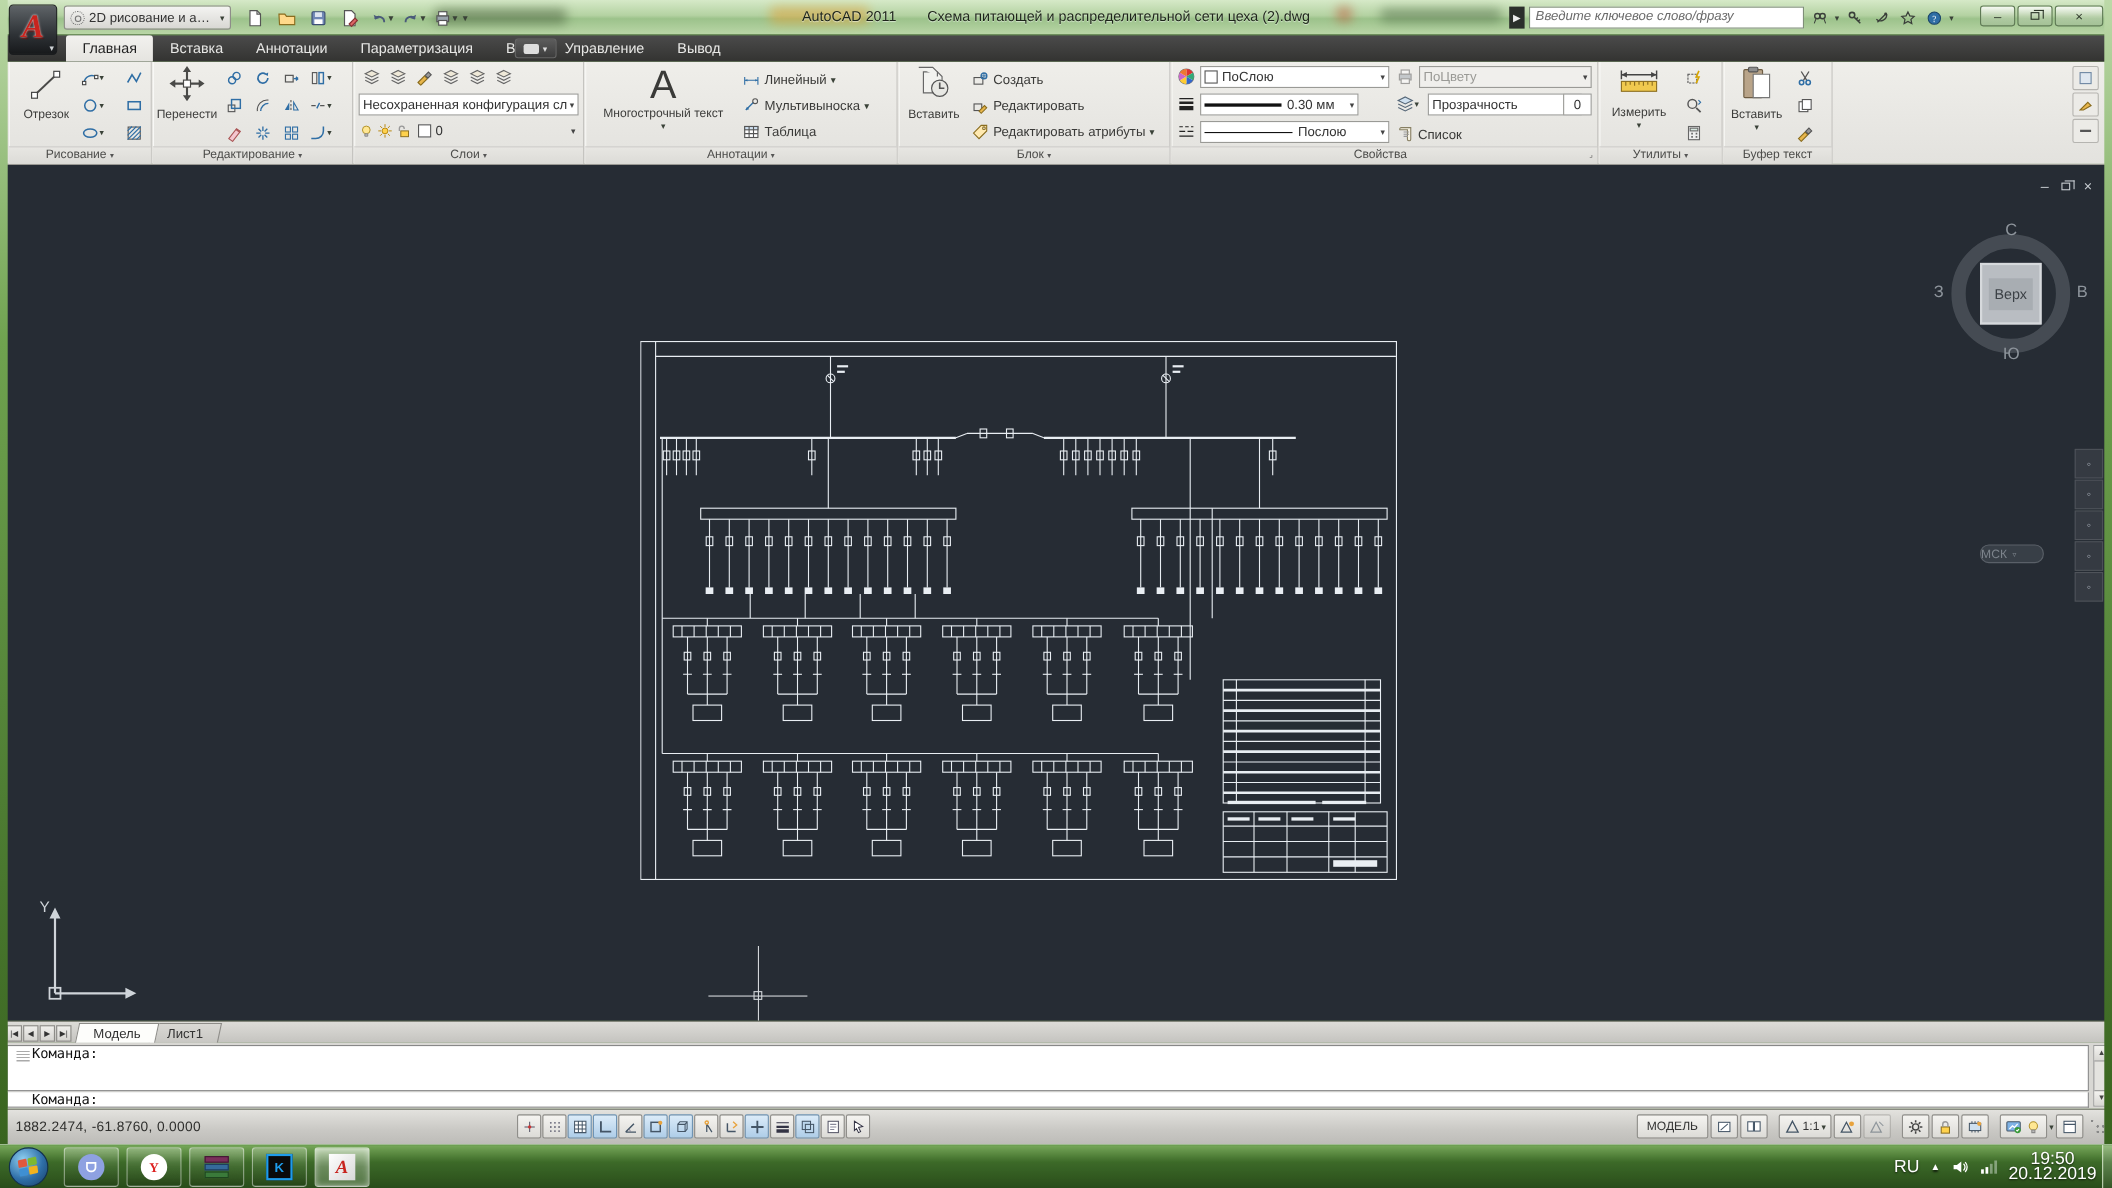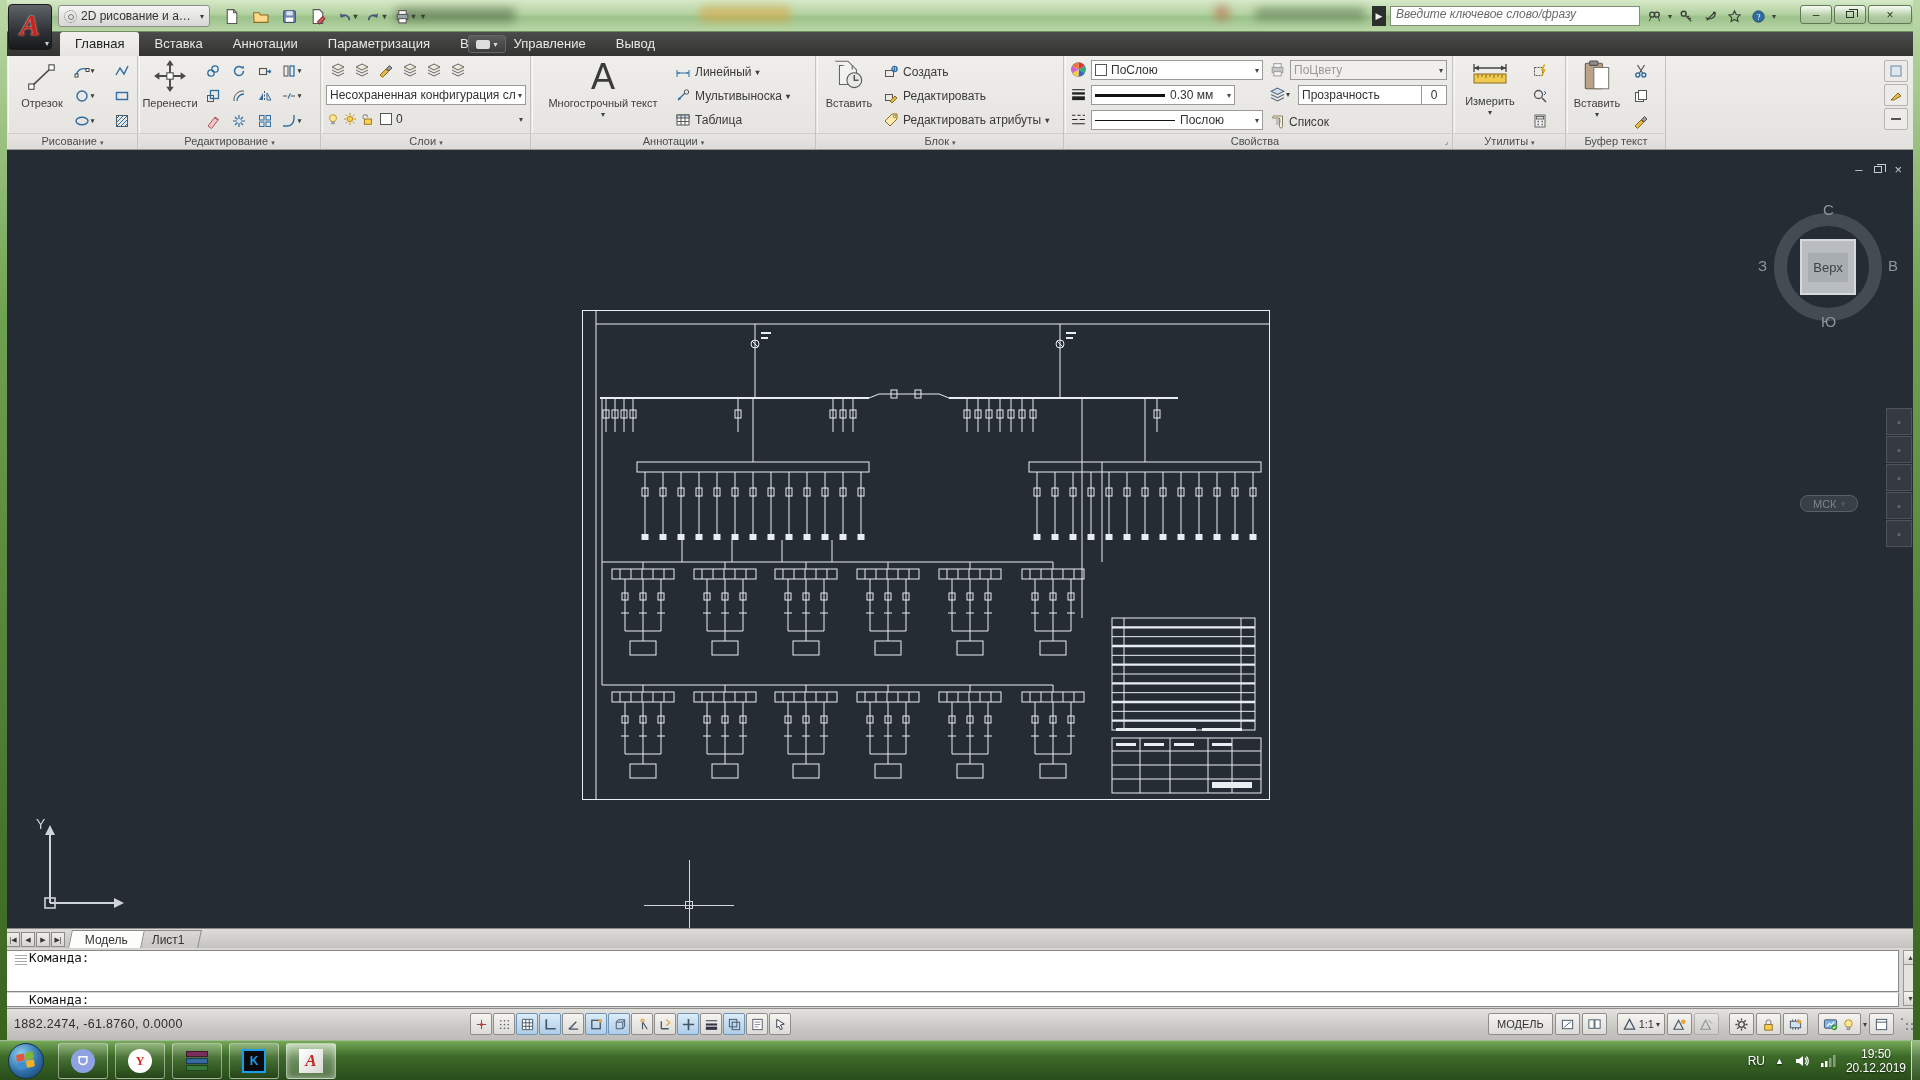--- a/index.html
+++ b/index.html
@@ -96,21 +96,21 @@
   
   #viewcube { position:absolute; left:1766px; top:55px; width:124px; height:124px; }
   #vc-ring { position:absolute; left:8px; top:8px; width:108px; height:108px; border-radius:50%;
     border:13px solid rgba(150,158,166,.28); }
   #vc-face { position:absolute; left:34px; top:34px; width:56px; height:56px; background:#b9bdc2;
     border:2px solid #d6d9dc; display:flex; align-items:center; justify-content:center; }
   #vc-face span { background:#a8adb2; padding:7px 5px; color:#3c4146; font-size:13px; }
   .vc-dir { position:absolute; color:#8e959c; font-size:15px; }
   #vc-mcK { position:absolute; left:1800px; top:345px; width:58px; height:17px; border:1px solid #5a6068;
     border-radius:8px; background:rgba(110,118,126,.25); color:#7d848c; font-size:11px;
-    display:flex; align-items:center; justify-content:center; gap:5px; }
+    display:flex; align-items:center; gap:5px; }
   #vc-mcK .da { font-size:7px; color:#7d848c; }
 
   
   #navbar { position:absolute; left:1886px; top:258px; width:26px; }
   .nb { width:26px; height:27px; background:rgba(255,255,255,.07); border:1px solid rgba(255,255,255,.13);
     margin-bottom:1px; display:flex; align-items:center; justify-content:center; color:#aab2ba; font-size:11px; }
 
   
   #ucs { position:absolute; left:28px; top:665px; }
 
@@ -174,36 +174,39 @@
   #flag { width:18px; height:16px; transform:rotate(-8deg) skewY(-4deg); display:grid;
     grid-template-columns:8px 8px; grid-template-rows:7px 7px; gap:1px; }
   #flag i { border-radius:1px; }
   #tb-apps { position:absolute; left:58px; top:2px; display:flex; gap:7px; }
   .tapp { width:50px; height:36px; border:1px solid rgba(255,255,255,.45); border-radius:3px;
     background:linear-gradient(180deg,rgba(255,255,255,.25),rgba(255,255,255,.05) 50%,rgba(0,0,0,.12));
     display:flex; align-items:center; justify-content:center; }
   .tapp.active { background:linear-gradient(180deg,rgba(255,255,255,.55),rgba(255,255,255,.25) 50%,rgba(180,210,170,.3));
     box-shadow:0 0 6px rgba(255,255,255,.5) inset; }
   #tray { position:absolute; right:0; top:0; height:40px; display:flex; align-items:center; gap:10px; padding-right:14px; }
-  #tray .tw { color:#fff; font-size:12px; text-shadow:0 1px 2px rgba(0,0,0,.7); }
+  #tray .tw { color:#fff; font-size:16px; text-shadow:0 1px 2px rgba(0,0,0,.7); }
   #clock { text-align:center; line-height:14px; }
   #showdesk { position:absolute; right:0; top:0; width:9px; height:40px; border-left:1px solid rgba(230,245,220,.8);
     background:linear-gradient(180deg,rgba(255,255,255,.25),rgba(255,255,255,.05)); }
 </style>
 </head>
 <body>
 
 <div class="side-strip" style="left:0"></div>
 <div class="side-strip" style="left:1913px"></div>
 
 <div id="titlebar">
   <div class="glass-blob" style="left:395px;top:8px;width:120px;height:14px;background:#49603c"></div>
   <div class="glass-blob" style="left:700px;top:6px;width:90px;height:16px;background:#e0a43c"></div>
   <div class="glass-blob" style="left:1215px;top:6px;width:14px;height:14px;background:#c05a3a"></div>
   <div class="glass-blob" style="left:1255px;top:8px;width:110px;height:12px;background:#53704a"></div>
+  <div id="title-center">
+    <b>AutoCAD 2011</b><span>Схема питающей и распределительной сети цеха (2).dwg</span>
+  </div>
   <div id="workspace">
     <span class="gear"></span>
     <span class="txt">2D рисование и аннот...</span>
     <span class="da">▾</span>
   </div>
   <div id="qat">
       <span class="qbtn">
         <svg viewBox="0 0 16 16">
           <path d="M4 1.5h6l3 3v10H4z" style="fill:#fff;stroke:#555"></path>
           <path d="M10 1.5v3h3" style="fill:none;stroke:#555"></path>

